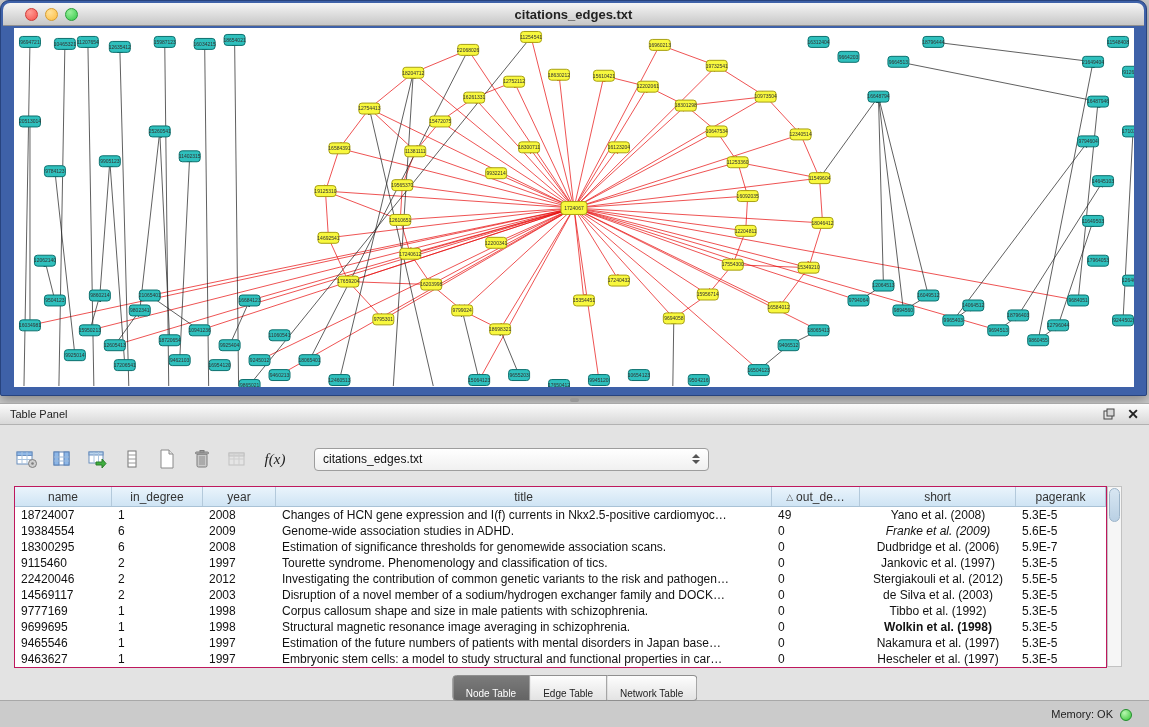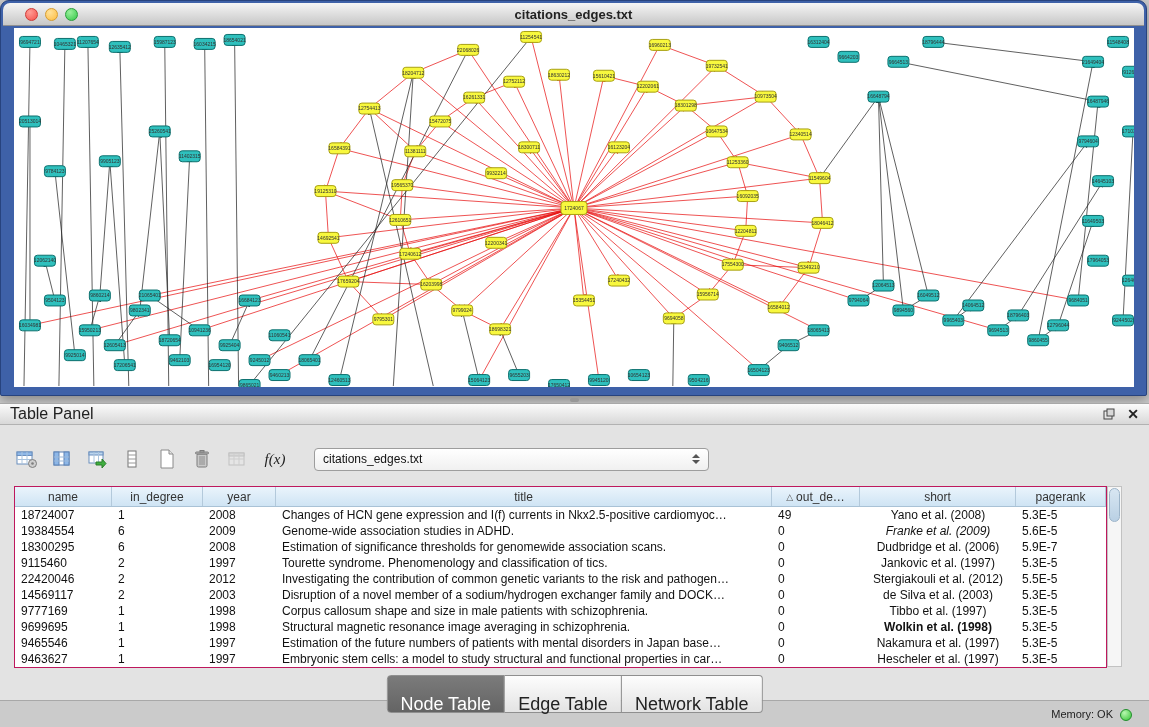--- a/index.html
+++ b/index.html
@@ -23,21 +23,21 @@
   .graph-canvas svg{width:100%;height:100%;display:block}
 
   
   .splitter{position:absolute;left:570px;top:398px;width:9px;height:4px;border-radius:2px;background:#979797}
 
   
   .table-panel{position:absolute;left:0;top:403px;width:1149px;height:298px;background:#e3e3e3;
     border-top:1px solid #a8a8a8;border-bottom:1px solid #a8a8a8}
   .panel-header{position:absolute;left:0;right:0;top:0;height:21px;display:flex;align-items:center;
     padding:0 10px;background:linear-gradient(#fbfbfb,#d8d8d8);border-bottom:1px solid #b2b2b2}
-  .panel-title{font-size:16px;color:#222}
+  .panel-title{font-size:11px;color:#222}
   .panel-header-icons{margin-left:auto;display:flex;align-items:center;gap:12px}
   .hdr-btn{background:none;border:none;cursor:default;display:flex;align-items:center;color:#333}
   .close-x{font-size:14px;font-weight:bold;line-height:14px;color:#222}
 
   
   .toolbar{position:absolute;left:14px;top:42px;height:26px;display:flex;align-items:center;gap:9px}
   .tbtn{width:26px;height:24px;background:none;border:none;display:flex;align-items:center;justify-content:center;cursor:default}
   .tbtn.fx{font-family:"Liberation Serif",serif;font-style:italic;font-size:15px;color:#222;width:32px}
   .dropdown{margin-left:14px;width:395px;height:23px;background:linear-gradient(#ffffff,#f0f0f0);
     border:1px solid #9d9d9d;border-radius:4px;display:flex;align-items:center;padding:0 8px;cursor:default}
@@ -55,21 +55,21 @@
   .sortglyph{font-size:9px;color:#555}
   .tr{display:flex;height:16px;background:#fff}
   .td{font-size:12px;color:#111;line-height:16px;height:16px;padding-left:6px;
     white-space:nowrap;overflow:hidden;text-overflow:ellipsis}
   .td.center{text-align:center;padding-left:0}
   .vscroll{position:absolute;left:1107px;top:82px;width:15px;height:181px;background:#f6f6f6;border:1px solid #c2c2c2}
   .vthumb{margin:1px;height:34px;border-radius:6px;background:linear-gradient(#d8e6f2,#b9d0e4);border:1px solid #9cb4c9}
 
   
   .tab-group{position:absolute;left:50%;top:271px;transform:translateX(-50%);display:flex}
-  .tab{height:21px;padding:18px 13px;font-size:18px;border:1px solid #8f8f8f;border-left:none;
+  .tab{height:21px;padding:12px 13px;font-size:10px;border:1px solid #8f8f8f;border-left:none;
     background:linear-gradient(#fdfdfd,#e3e3e3);color:#222;cursor:default}
   .tab:first-child{border-left:1px solid #8f8f8f;border-radius:4px 0 0 4px}
   .tab:last-child{border-radius:0 4px 4px 0}
   .tab.active{background:linear-gradient(#7b7b7b,#646464);color:#fff}
 
   
   .memory-label{position:absolute;right:36px;bottom:7px;font-size:11px;color:#222}
   .memory-dot{position:absolute;right:17px;bottom:6px;width:12px;height:12px;border-radius:50%;
     background:radial-gradient(circle at 35% 30%,#b8f7b0,#35c435);border:1px solid #1f8f2a}
 </style>
@@ -873,21 +873,21 @@
           <div class="td" style="width: 88px;">0</div>
           <div class="td center" style="width: 156px;">de Silva et al. (2003)</div>
           <div class="td" style="width: 90px;">5.3E-5</div>
         </div>
         <div class="tr">
           <div class="td" style="width: 97px;">9777169</div>
           <div class="td" style="width: 91px;">1</div>
           <div class="td" style="width: 73px;">1998</div>
           <div class="td" style="width: 496px;">Corpus callosum shape and size in male patients with schizophrenia.</div>
           <div class="td" style="width: 88px;">0</div>
-          <div class="td center" style="width: 156px;">Tibbo et al. (1997)</div>
+          <div class="td center" style="width: 156px;">Tibbo et al. (1992)</div>
           <div class="td" style="width: 90px;">5.3E-5</div>
         </div>
         <div class="tr">
           <div class="td" style="width: 97px;">9699695</div>
           <div class="td" style="width: 91px;">1</div>
           <div class="td" style="width: 73px;">1998</div>
           <div class="td" style="width: 496px;">Structural magnetic resonance image averaging in schizophrenia.</div>
           <div class="td" style="width: 88px;">0</div>
           <div class="td center" style="width: 156px; font-weight: bold;">Wolkin et al. (1998)</div>
           <div class="td" style="width: 90px;">5.3E-5</div>

